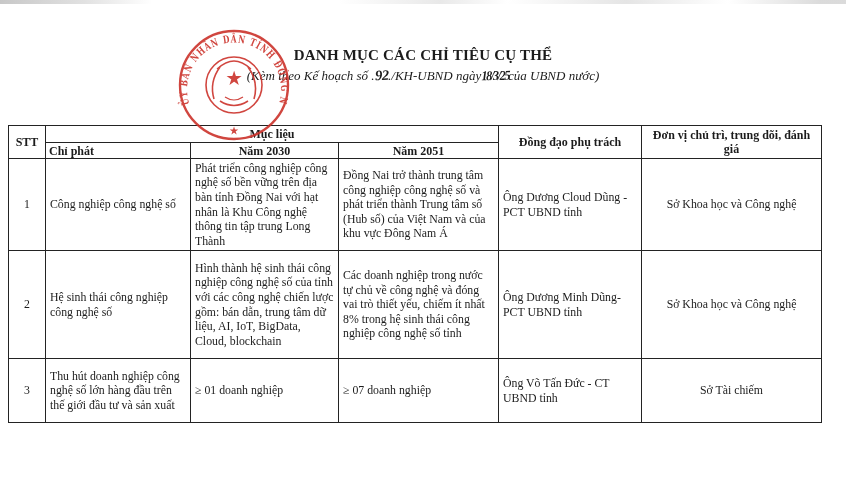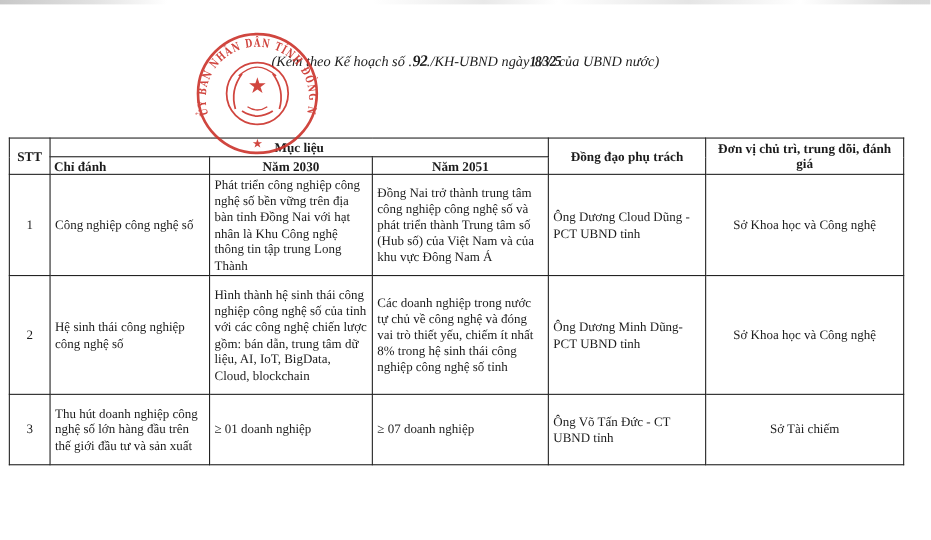--- a/index.html
+++ b/index.html
@@ -66,20 +66,21 @@
     <path class="seal-stroke" d="M 44 72 Q 39 55 50 40" stroke-width="1.6"></path>
     <path class="seal-stroke" d="M 84 72 Q 89 55 78 40" stroke-width="1.6"></path>
     <path class="seal-stroke" d="M 47 42 Q 56 34 64 34 Q 72 34 81 42" stroke-width="1.3"></path>
     <path class="seal-stroke" d="M 50 74 Q 64 83 78 74" stroke-width="1.6"></path>
     <path class="seal-stroke" d="M 55 70 Q 64 76 73 70" stroke-width="1.2"></path>
     <text class="seal-text" x="64" y="107" text-anchor="middle" font-size="9.5">★</text>
   </svg>
 </div>
 
 <div class="header-block">
+  <div class="doc-title">DANH MỤC CÁC CHỈ TIÊU CỤ THỂ</div>
   <div class="subtitle">
     <span>(Kèm theo Kế hoạch số .</span><span class="hw">92</span><span>./KH-UBND ngày</span><span class="hw hw-date">18/3/25</span><span>của UBND nước)</span>
   </div>
 </div>
 
 <table class="doc-table">
   <colgroup>
     <col style="width:37px">
       <col style="width:145px">
       <col style="width:148px">
@@ -88,21 +89,21 @@
       <col style="width:180px">
   </colgroup>
   <tbody>
       <tr class="hrow1">
     <th rowspan="2">STT</th>
     <th colspan="3">Mục liệu</th>
     <th rowspan="2">Đồng đạo phụ trách</th>
     <th rowspan="2">Đơn vị chủ trì, trung dõi, đánh giá</th>
   </tr>
   <tr class="hrow2">
-    <th class="th-left">Chỉ đánh</th>
+    <th class="th-left">Chỉ phát</th>
     <th>Năm 2030</th>
     <th>Năm 2051</th>
   </tr>
   <tr class="brow1">
     <td class="c-center">1</td>
     <td>Công nghiệp công nghệ số</td>
     <td>Phát triển công nghiệp công nghệ số bền vững trên địa bàn tỉnh Đồng Nai với hạt nhân là Khu Công nghệ thông tin tập trung Long Thành</td>
     <td>Đồng Nai trở thành trung tâm công nghiệp công nghệ số và phát triển thành Trung tâm số (Hub số) của Việt Nam và của khu vực Đông Nam Á</td>
     <td>Ông Dương Cloud Dũng - PCT UBND tỉnh</td>
     <td class="c-center">Sở Khoa học và Công nghệ</td>

